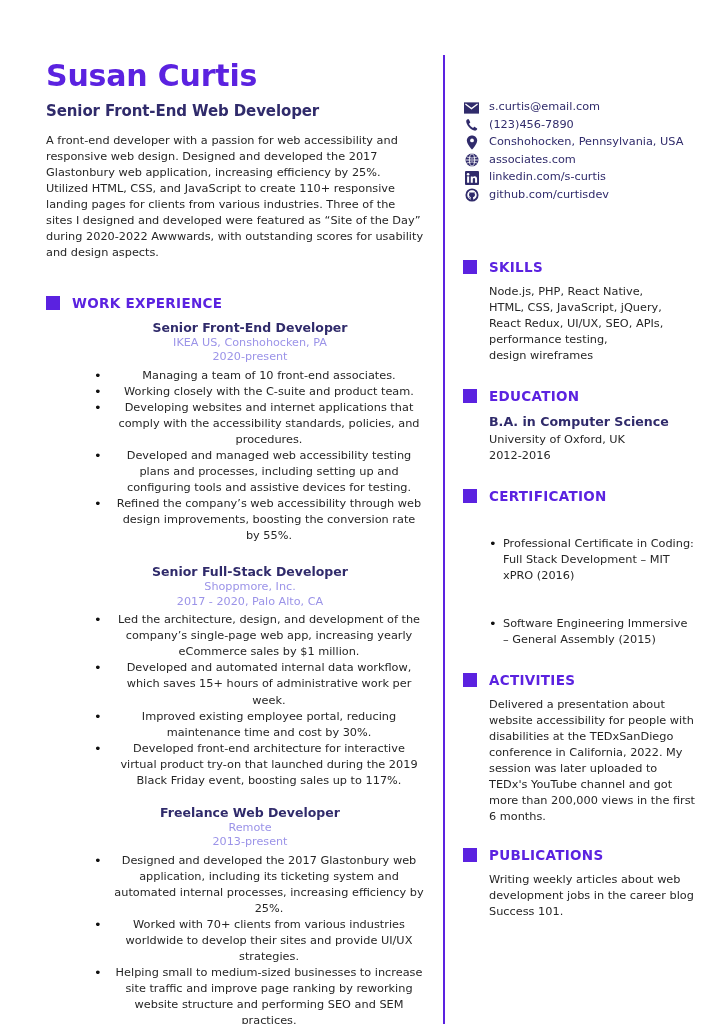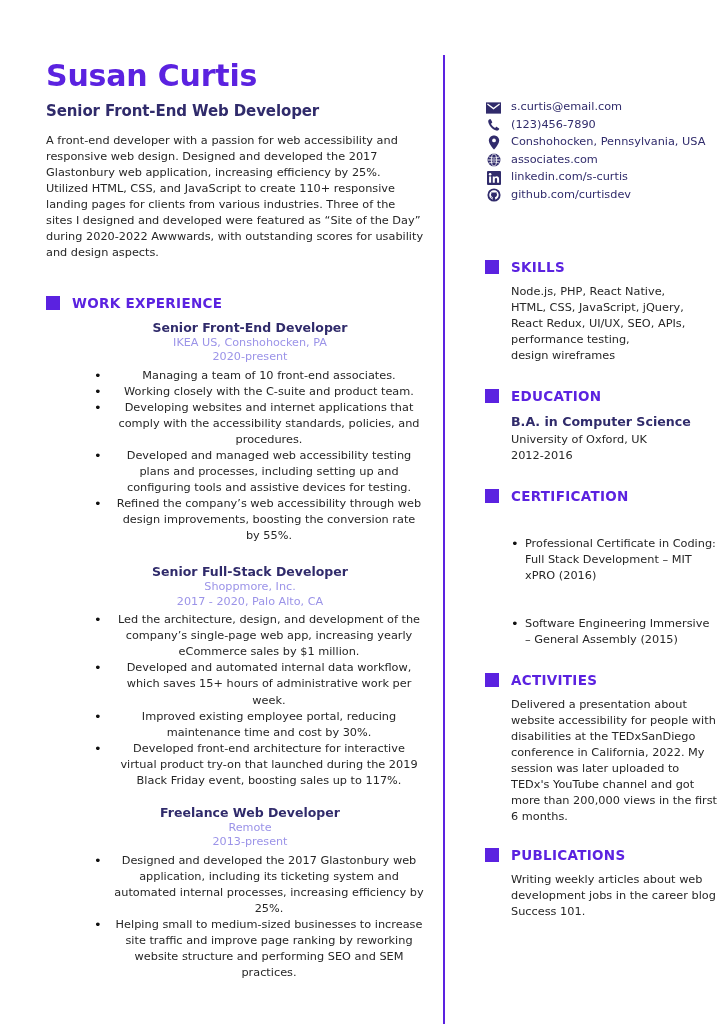--- a/index.html
+++ b/index.html
@@ -32,21 +32,21 @@
     background: #5B22E0;
   }
   .left-col {
     position: absolute;
     left: 46px;
     top: 60px;
     width: 378px;
   }
   .right-col {
     position: absolute;
-    left: 485px;
+    left: 463px;
     top: 100px;
     width: 232px;
   }
 
   
   .name {
     font-size: 30px;
     font-weight: bold;
     color: #5B22E0;
     letter-spacing: -0.2px;
@@ -231,20 +231,21 @@
           <li>Developed front-end architecture for interactive virtual product try-on that launched during the 2019 Black Friday event, boosting sales up to 117%.</li>
         </ul>
       </div>
 
       <div class="job" style="margin-top:16px;">
         <div class="job-role">Freelance Web Developer</div>
         <div class="job-company">Remote</div>
         <div class="job-dates">2013-present</div>
         <ul class="bullets">
           <li>Designed and developed the 2017 Glastonbury web application, including its ticketing system and automated internal processes, increasing efficiency by 25%.</li>
+          <li>Worked with 70+ clients from various industries worldwide to develop their sites and provide UI/UX strategies.</li>
           <li>Helping small to medium-sized businesses to increase site traffic and improve page ranking by reworking website structure and performing SEO and SEM practices.</li>
         </ul>
       </div>
 
     </div>
   </div>
 
   <div class="right-col">
 
     <ul class="contact-list">

